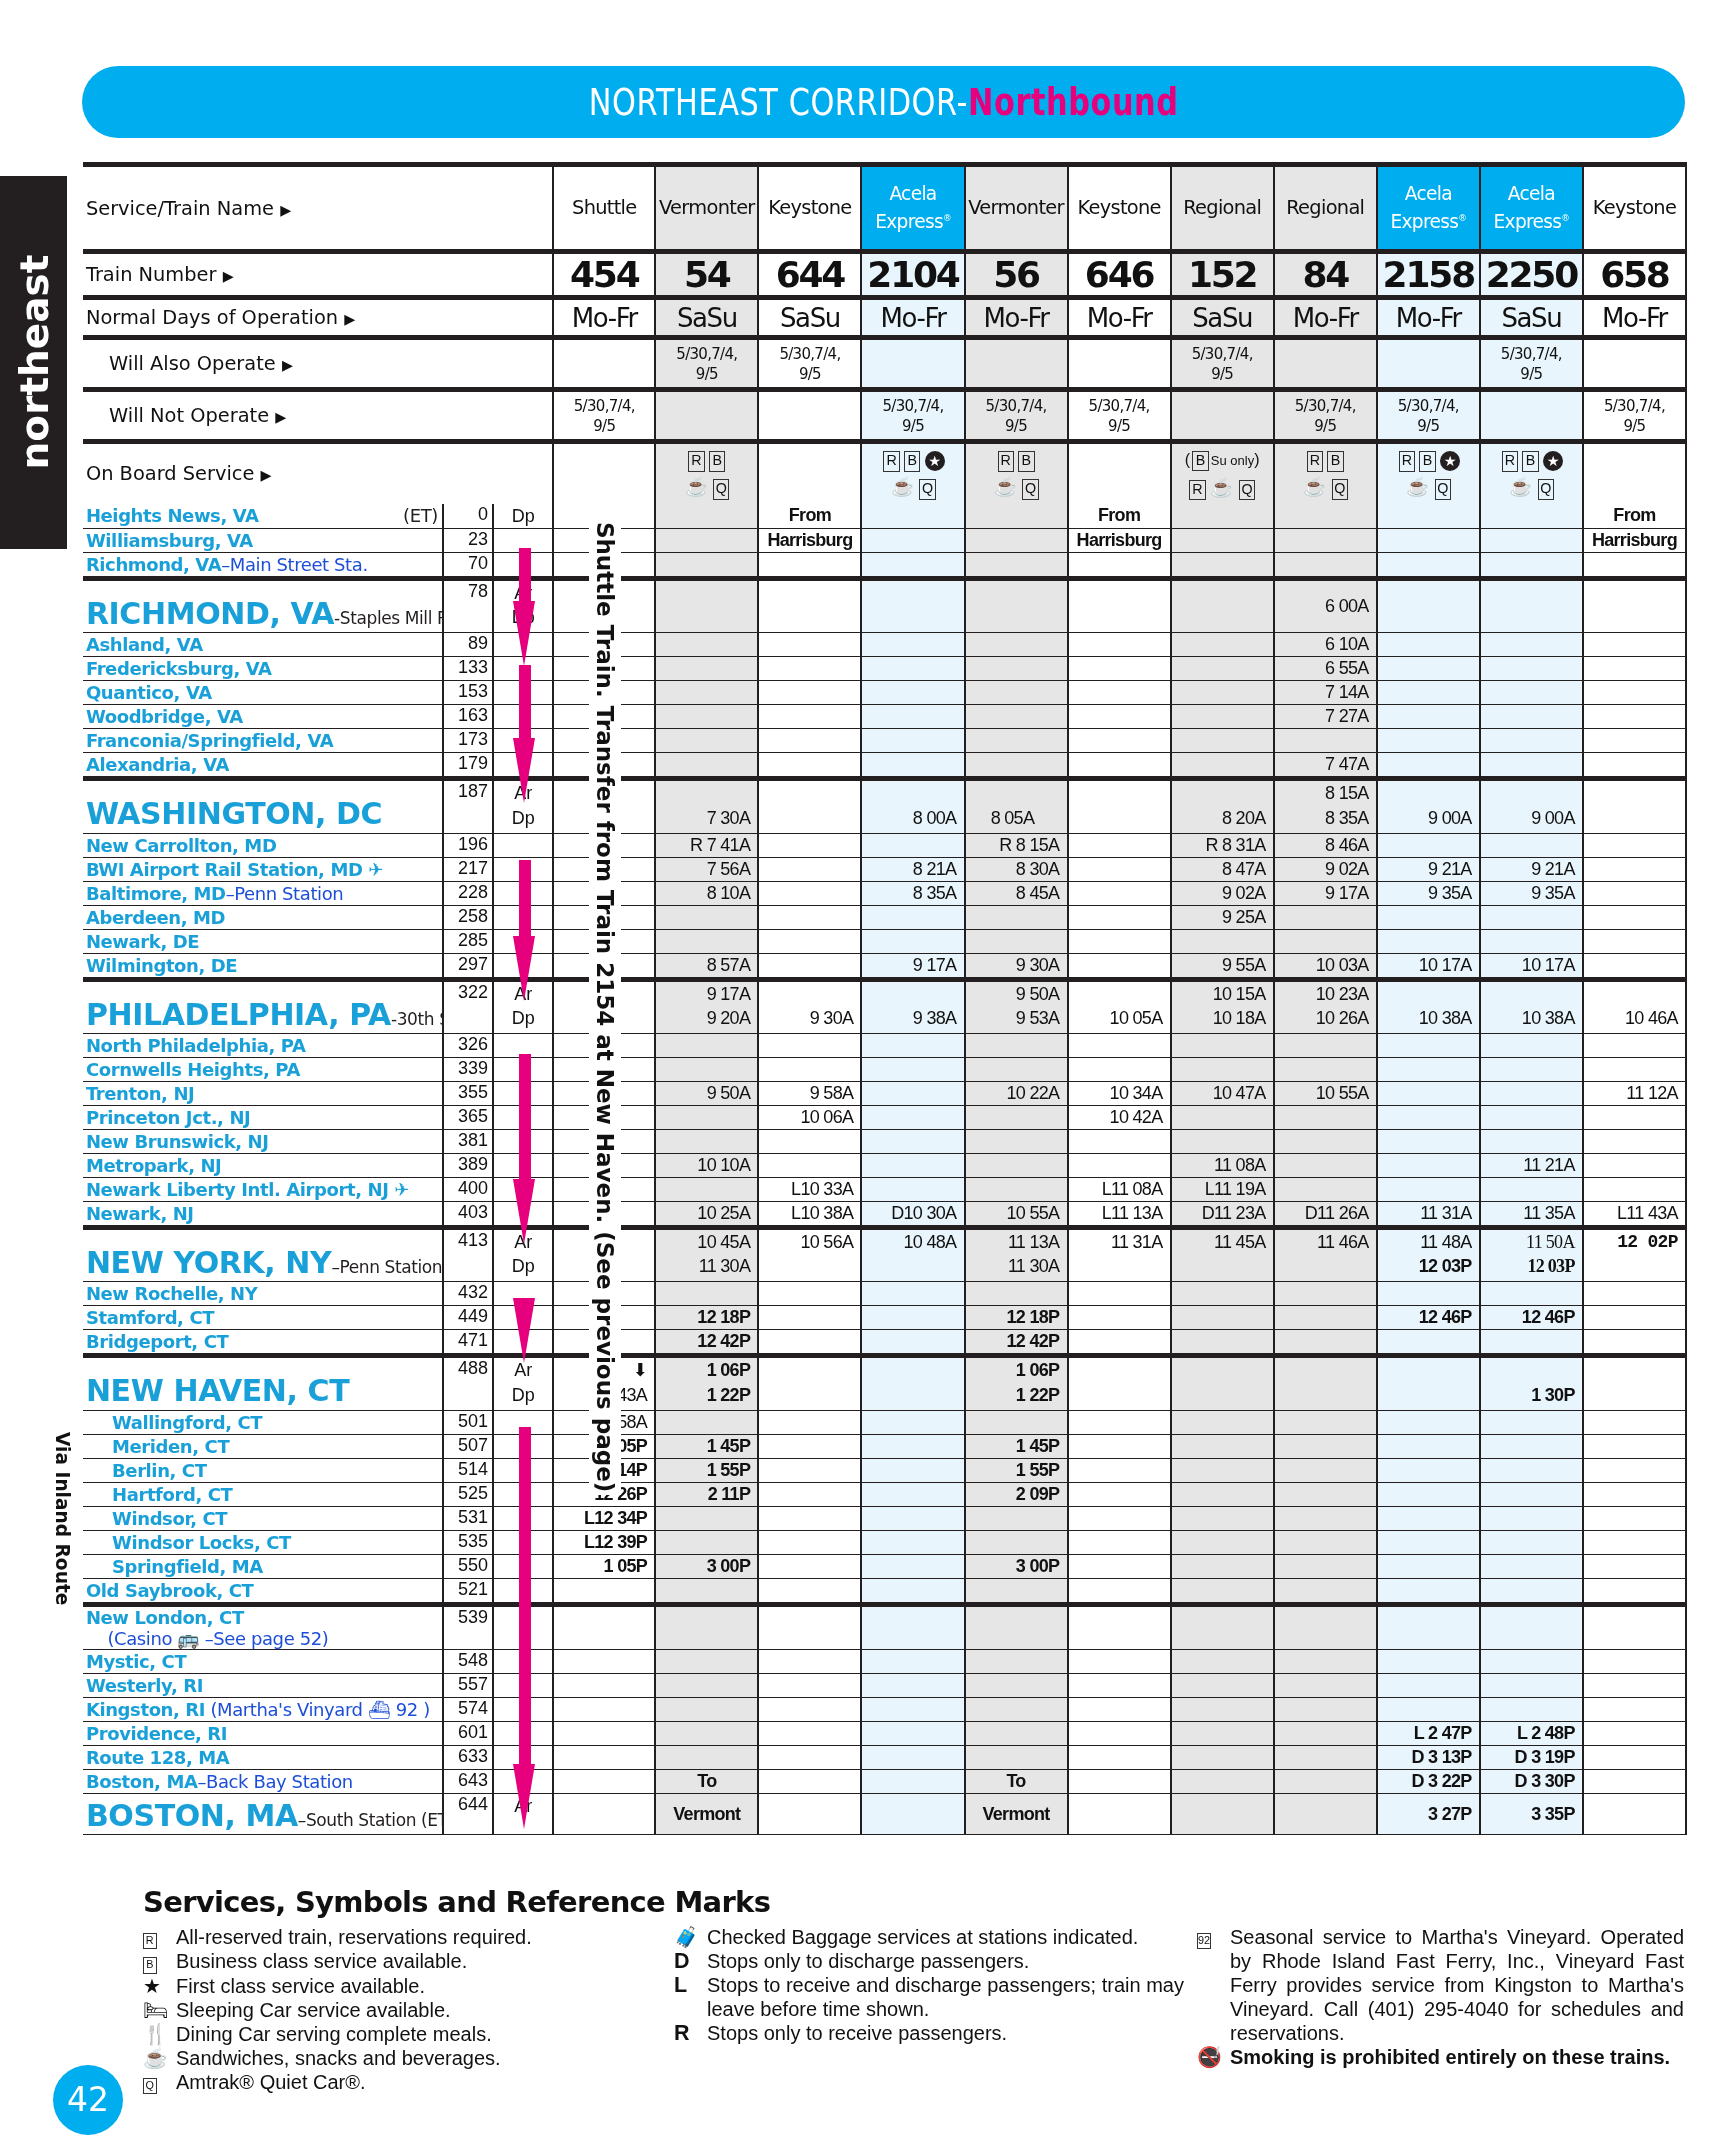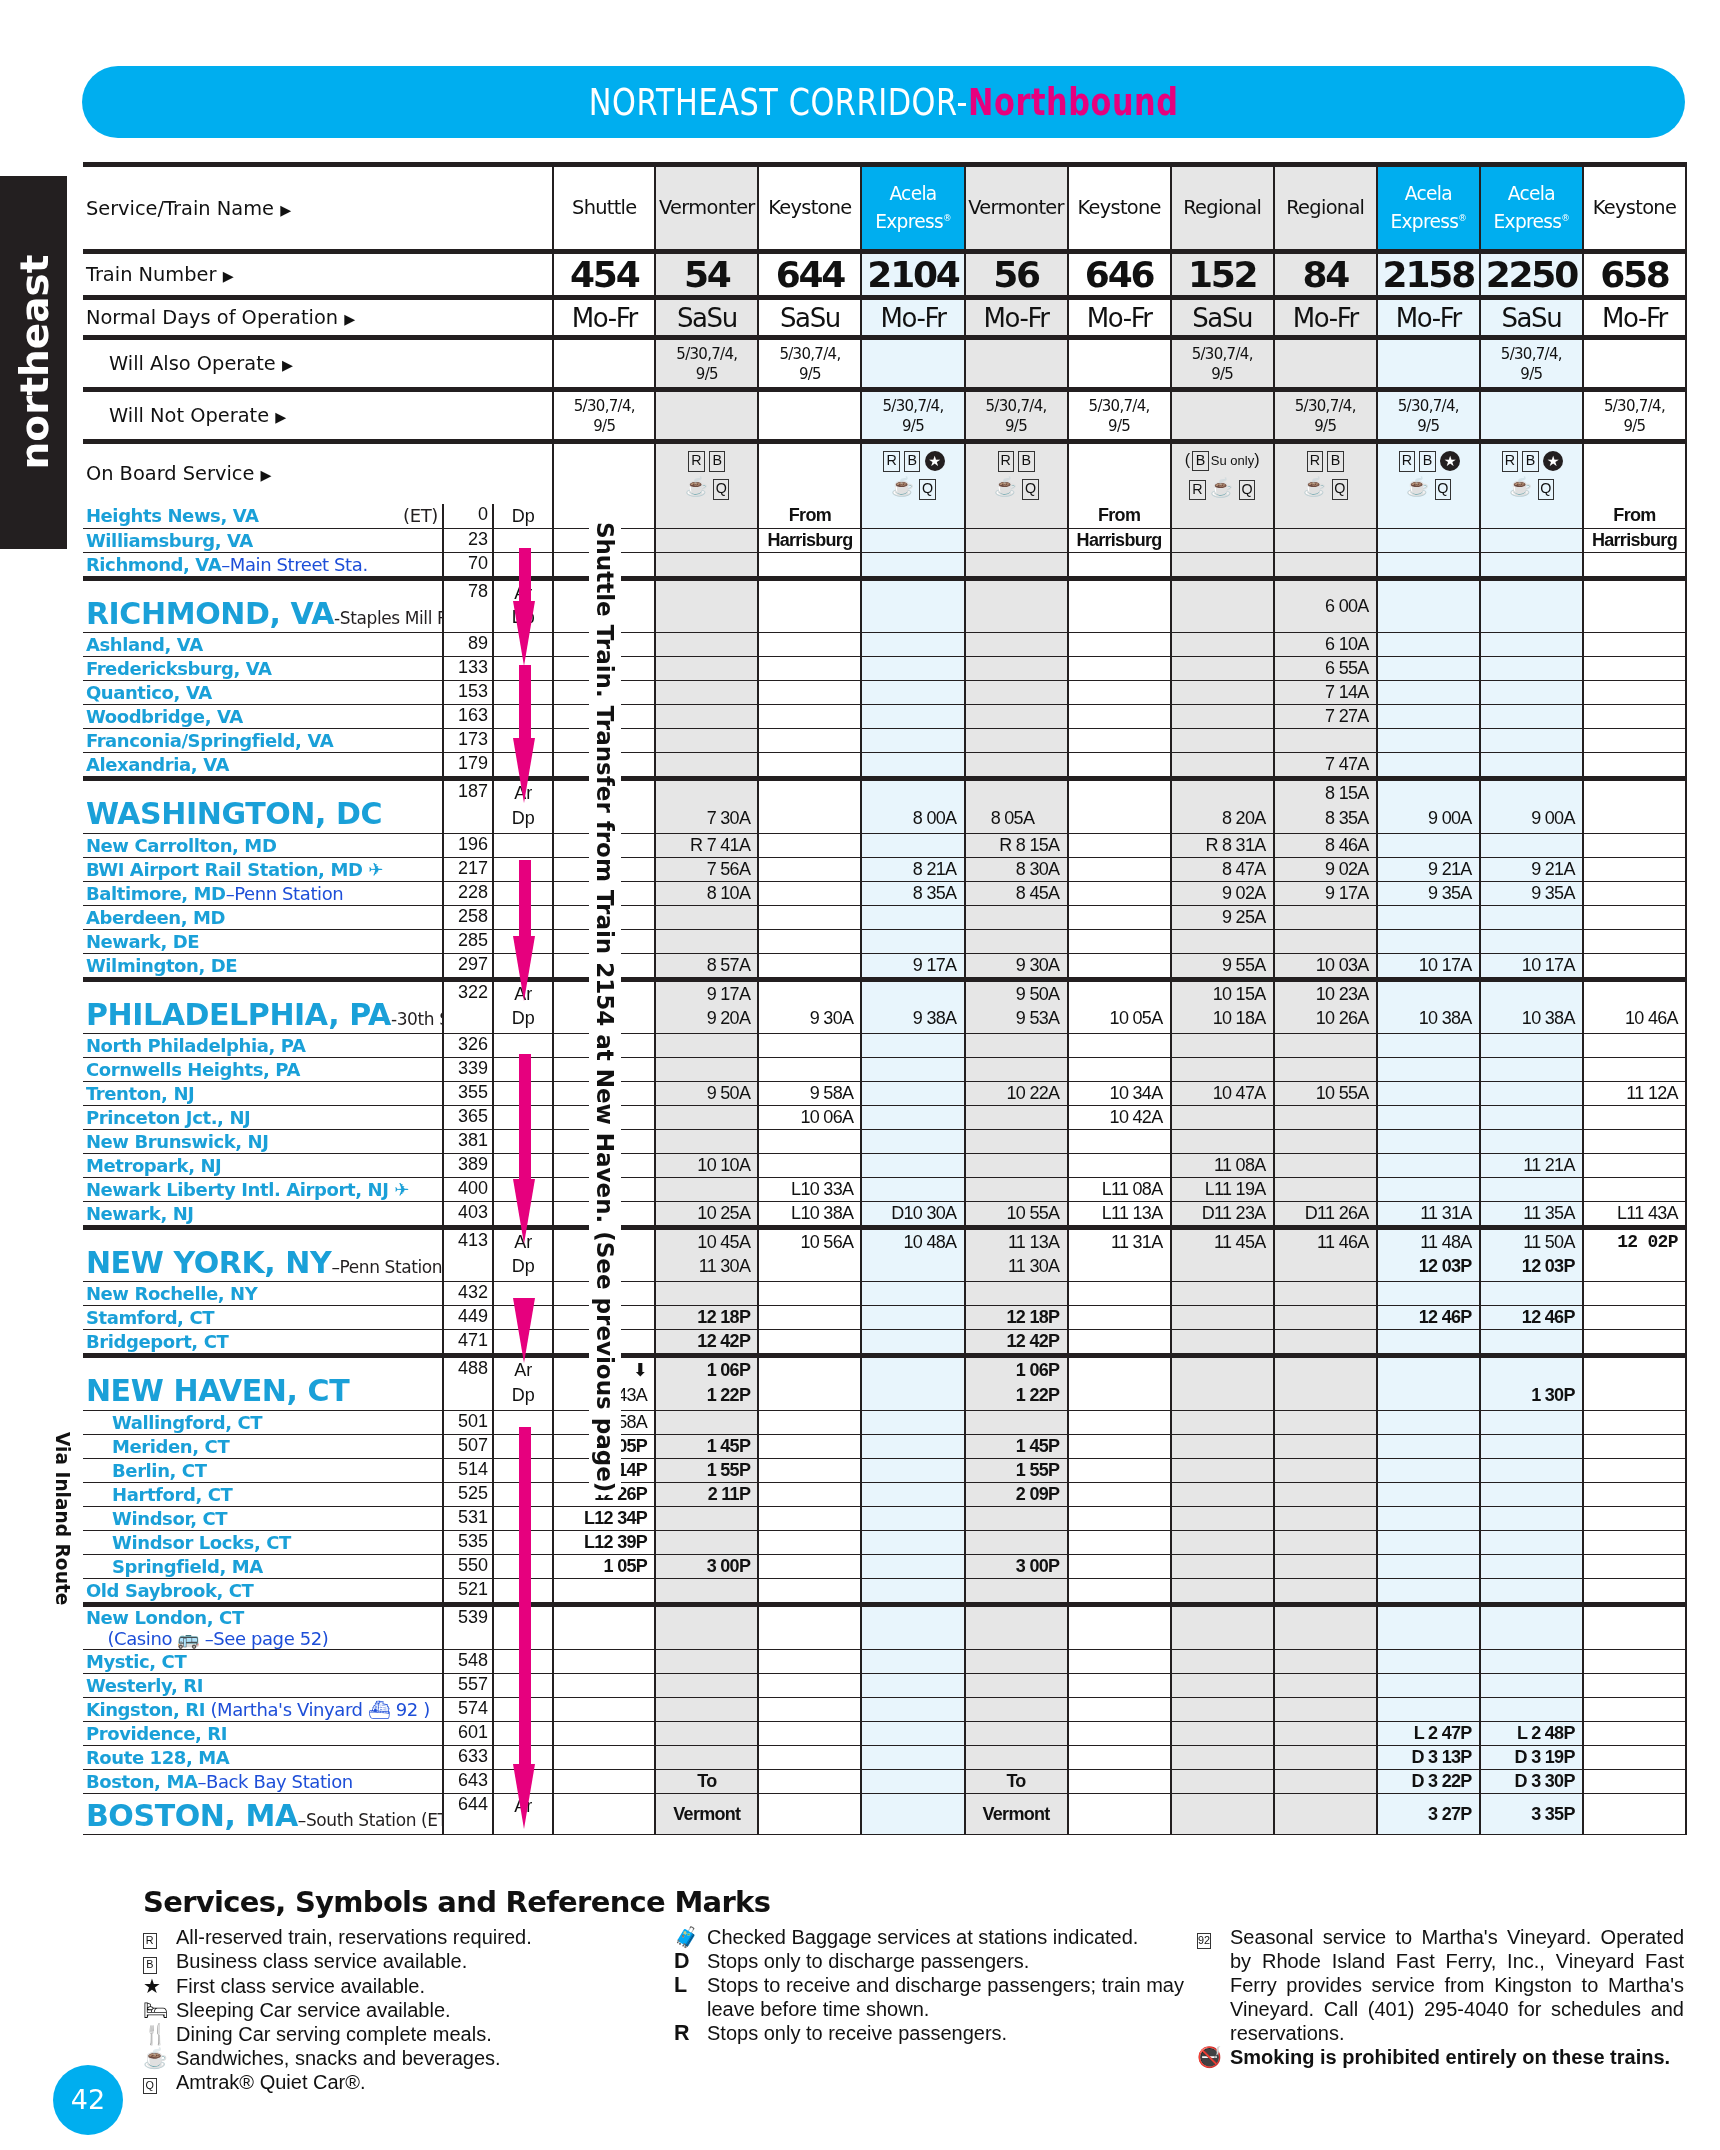--- a/index.html
+++ b/index.html
@@ -63,21 +63,21 @@
   .inland { position:absolute; left:73px; top:1432px; transform-origin:left top; transform:rotate(90deg);
             font-size:18.6px; font-weight:bold; font-family:"DejaVu Sans", sans-serif; white-space:nowrap; }
 
   .legend { position:absolute; left:143px; top:1885px; width:1541px; font-family:"Liberation Sans", sans-serif; }
   .legend h2 { margin:0; font-size:29px; font-family:"DejaVu Sans", sans-serif; letter-spacing:-0.7px; }
   .lg-col { position:absolute; top:40px; font-size:20px; line-height:24px; }
   .lg-item { display:flex; }
   .lg-sym { width:33px; flex:none; }
   .lg-sym .box { width:11.5px; height:14.3px; line-height:13px; font-size:10.8px; border-width:1.1px; margin:0; }
   .lg-sym.letter { font-weight:bold; font-size:21.5px; }
-  .pageno { position:absolute; left:53px; top:2065px; width:70px; height:70px; border-radius:50%; background:#00aeef; color:#fff; font-size:27px; text-align:center; line-height:70px; font-family:"DejaVu Sans", sans-serif; }
+  .pageno { position:absolute; left:53px; top:2065px; width:70px; height:70px; border-radius:50%; background:#00aeef; color:#fff; font-size:33px; text-align:center; line-height:70px; font-family:"DejaVu Sans", sans-serif; }
 </style>
 </head>
 <body>
 
 <div class="banner">
   <span class="t1"><span>NORTHEAST CORRIDOR-</span><span class="t2">Northbound</span></span>
 </div>
 <div class="sidetab">
     <span>northeast</span>
   </div>
@@ -732,21 +732,21 @@
           <span class="ar">&nbsp;</span>
         </td>
         <td class="tm gray" style="vertical-align: top;">
           <span class="ar">11 46A</span>
           <span class="ar">&nbsp;</span>
         </td>
         <td class="tm lblue" style="vertical-align: top;">
           <span class="ar">11 48A</span>
           <span class="ar b">12 03P</span>
         </td>
-        <td class="tm lblue" style="vertical-align: top;">
+        <td class="tm lblue" style="vertical-align: top; font-family: Liberation Serif, serif;">
           <span class="ar">11 50A</span>
           <span class="ar b">12 03P</span>
         </td>
         <td class="tm last " style="vertical-align: top; font-family: Liberation Mono, monospace;">
           <span class="ar b">12 02P</span>
           <span class="ar">&nbsp;</span>
         </td>
       </tr>
       <tr class="row">
         <td class="st"><span>New Rochelle, NY</span></td>

